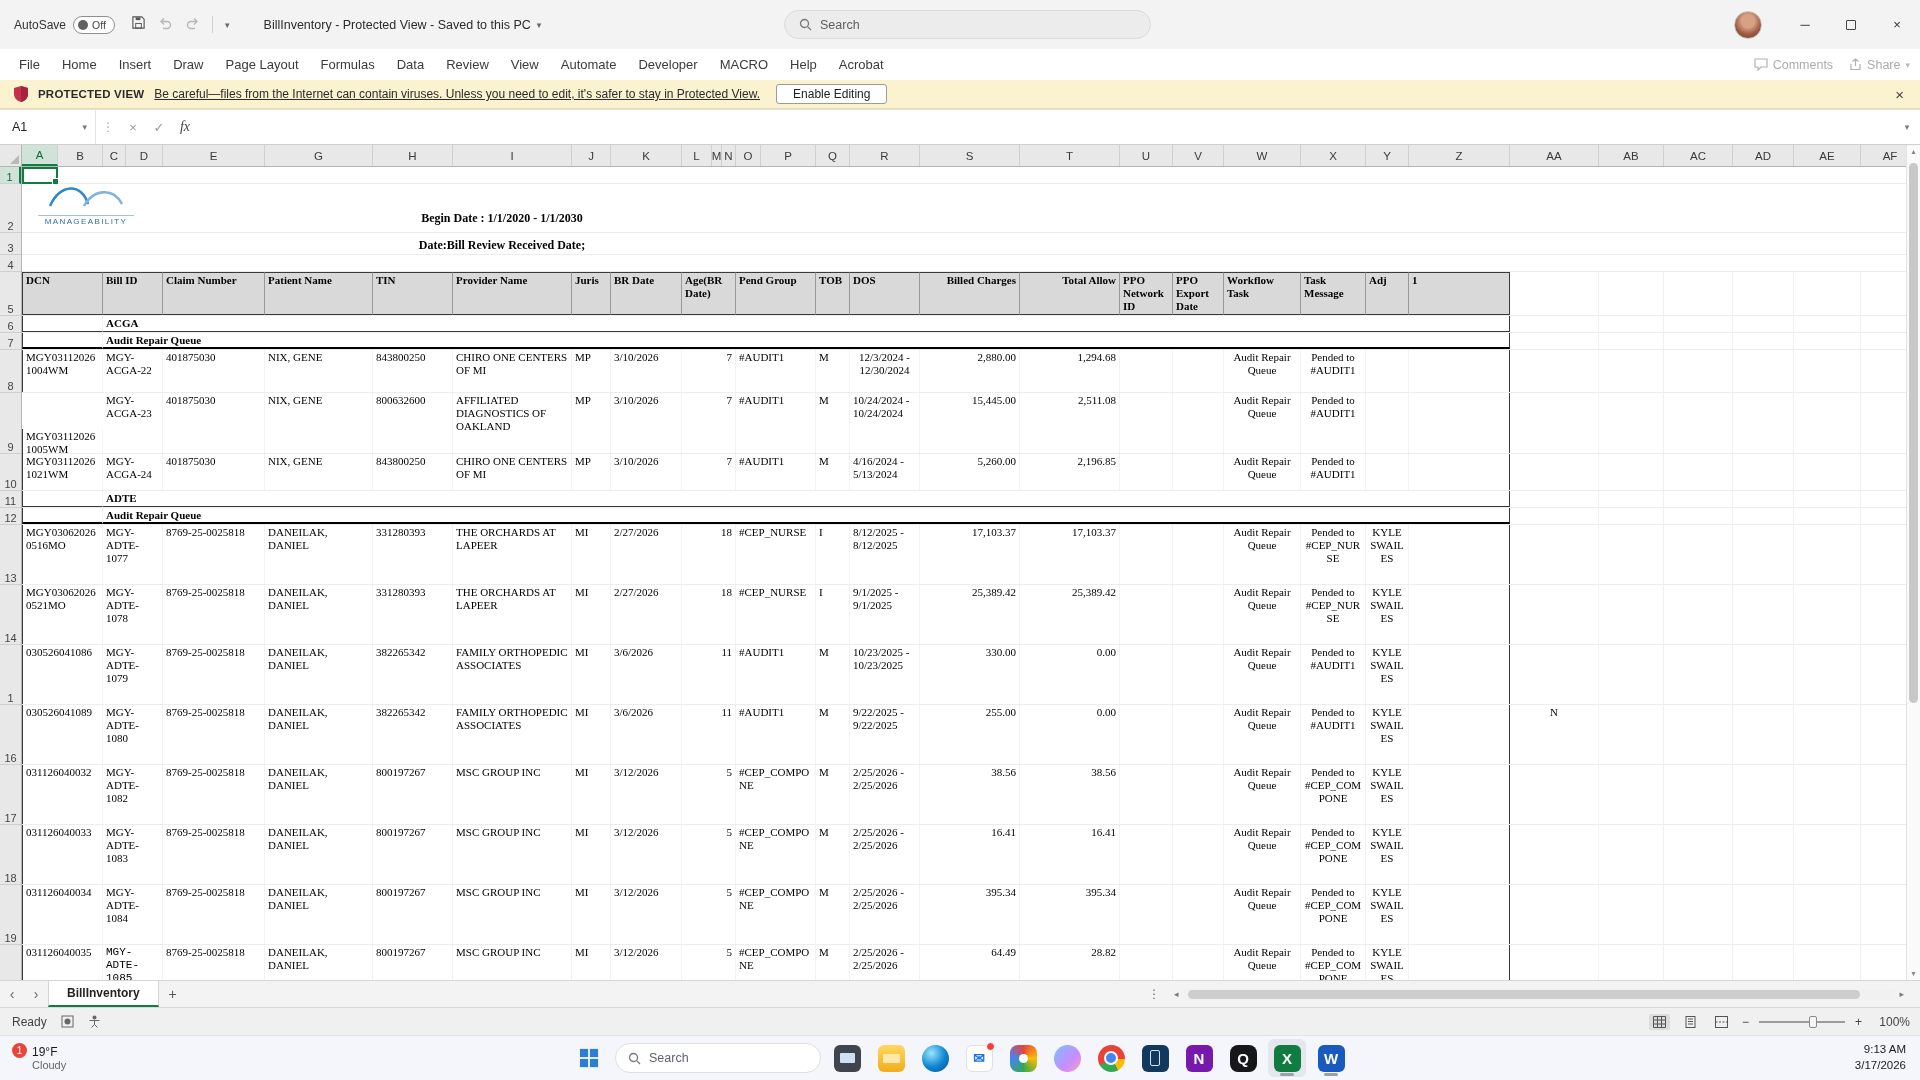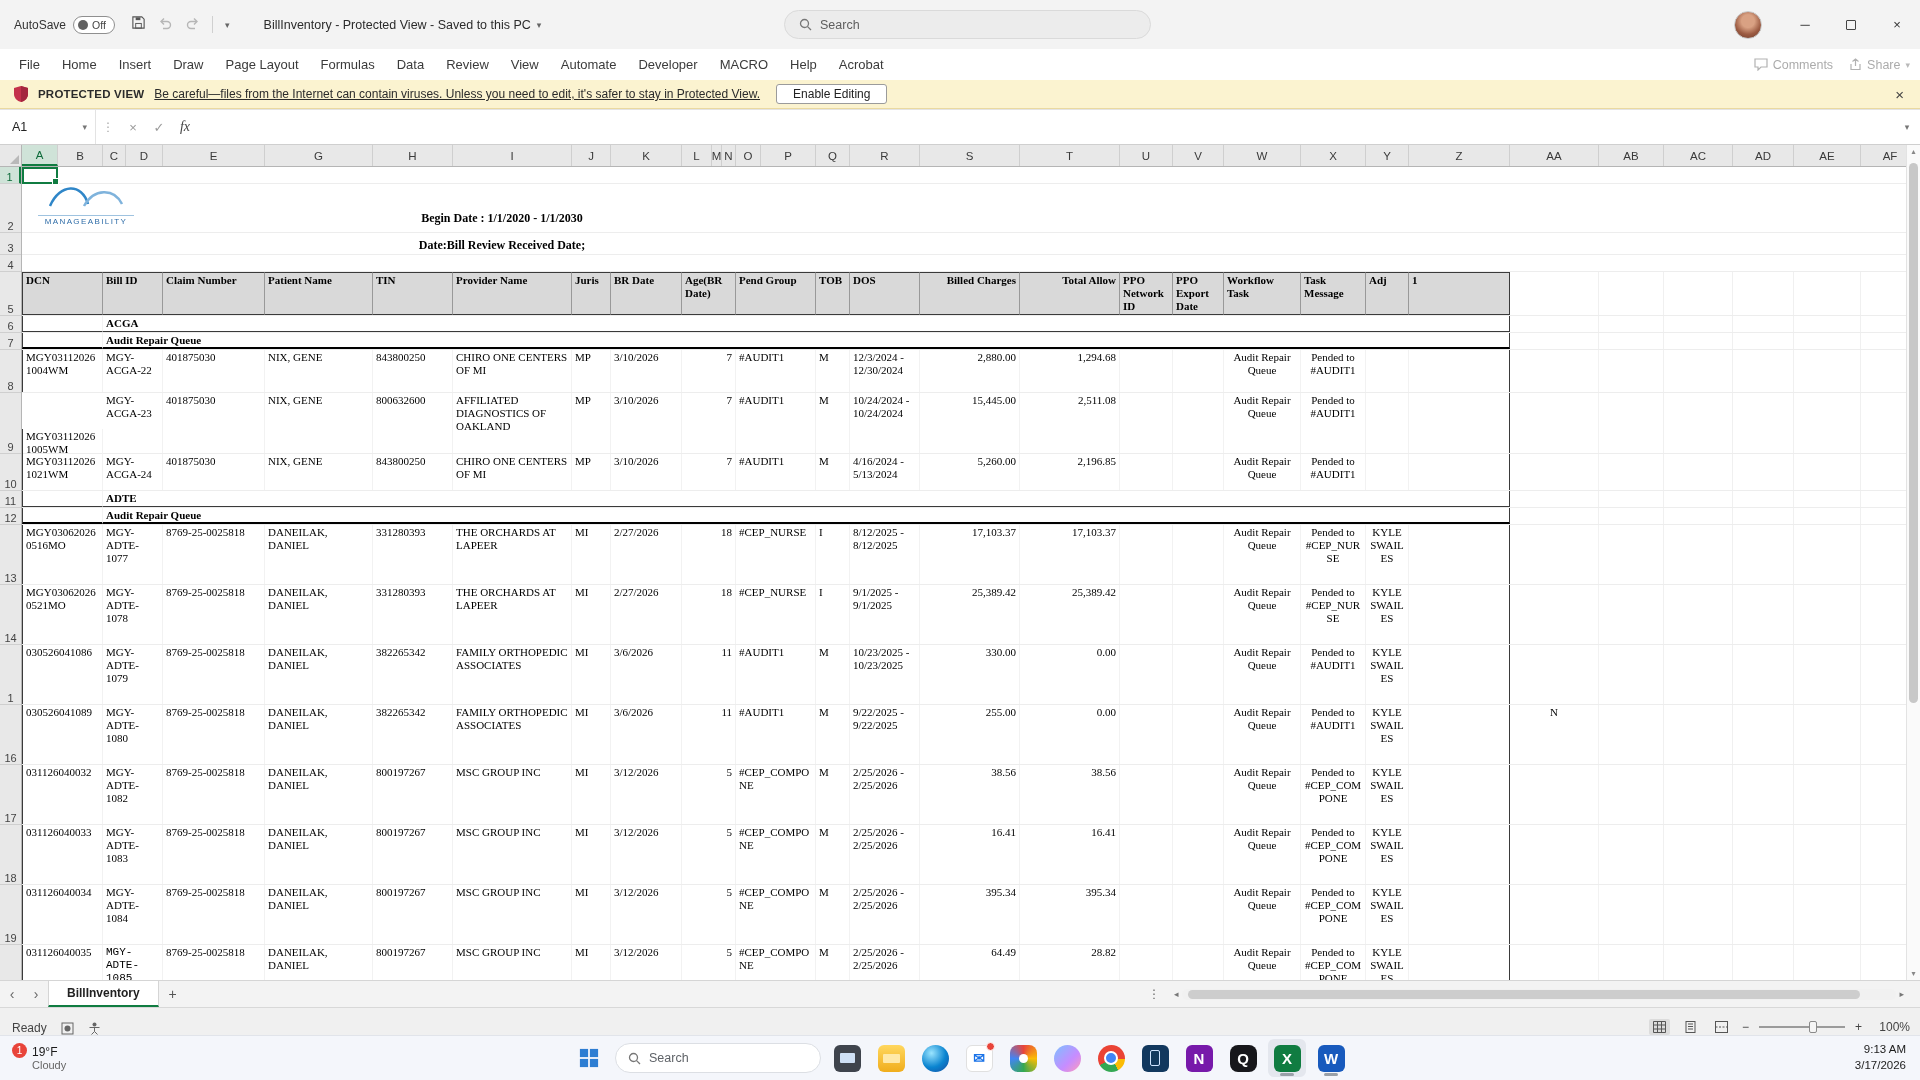--- a/index.html
+++ b/index.html
@@ -112,21 +112,21 @@
     border-right:1px solid #d5d5d5; border-left:1px solid #d5d5d5;
     border-bottom:2px solid var(--excel_green,#107C41); font-size:12px; font-weight:bold; color:#222; }
   .taddbtn { width:28px; text-align:center; font-size:14px; color:#555; }
   .tkebab { position:absolute; right:760px; font-size:12px; color:#666; }
   .hscroll { position:absolute; right:16px; width:730px; height:14px; display:flex; align-items:center; gap:3px; }
   .harr { font-size:9px; color:#777; }
   .htrack { flex:1; height:11px; background:#f1f1f1; border-radius:6px; position:relative; }
   .hthumb { position:absolute; left:6px; top:1px; height:9px; width:94%; background:#cdcdcd; border-radius:5px; }
 
   
-  .sbar { height:28px; background:#f0f0f0; border-top:1px solid #d8d8d8; display:flex; align-items:flex-end;
+  .sbar { height:28px; background:#f0f0f0; border-top:1px solid #d8d8d8; display:flex; align-items:center;
     gap:14px; padding:0 12px; flex:none; font-size:12px; color:#444; position:relative; }
   .sb-ic { display:flex; align-items:center; }
   .sb-right { position:absolute; right:10px; display:flex; align-items:center; gap:10px; }
   .sb-view { display:flex; align-items:center; padding:2px 4px; }
   .sb-view.act { background:#dcdcdc; border-radius:2px; }
   .ztrack { width:86px; height:2px; background:#9b9b9b; position:relative; }
   .zthumb { position:absolute; left:58%; top:-5px; width:8px; height:12px; background:#f5f5f5;
     border:1px solid #8a8a8a; border-radius:2px; }
   .sb-zoom { width:38px; text-align:right; }
 
@@ -424,21 +424,21 @@
             <div class="c dc" style="width: 60px;">MGY-ACGA-22</div>
             <div class="c dc" style="width: 102px;">401875030</div>
             <div class="c dc" style="width: 108px;">NIX, GENE</div>
             <div class="c dc" style="width: 80px;">843800250</div>
             <div class="c dc" style="width: 119px;">CHIRO ONE CENTERS OF MI</div>
             <div class="c dc" style="width: 39px;">MP</div>
             <div class="c dc" style="width: 71px;">3/10/2026</div>
             <div class="c dc ar" style="width: 54px;">7</div>
             <div class="c dc" style="width: 80px;">#AUDIT1</div>
             <div class="c dc" style="width: 34px;">M</div>
-            <div class="c dc" style="width: 70px;">12/3/2024 - 12/30/2024</div>
+            <div class="c dc" style="width: 70px; text-align: center;">12/3/2024 - 12/30/2024</div>
             <div class="c dc ar" style="width: 100px;">2,880.00</div>
             <div class="c dc ar" style="width: 100px;">1,294.68</div>
             <div class="c dc" style="width: 53px;"></div>
             <div class="c dc" style="width: 51px;"></div>
             <div class="c dc ac" style="width: 77px;">Audit Repair Queue</div>
             <div class="c dc ac" style="width: 65px;">Pended to #AUDIT1</div>
             <div class="c dc ac" style="width: 43px;"></div>
             <div class="c dc edgeR" style="width: 101px;"></div>
             <div class="c ac" style="width: 89px;"></div>
             <div class="ec" style="width: 65px;"></div>

